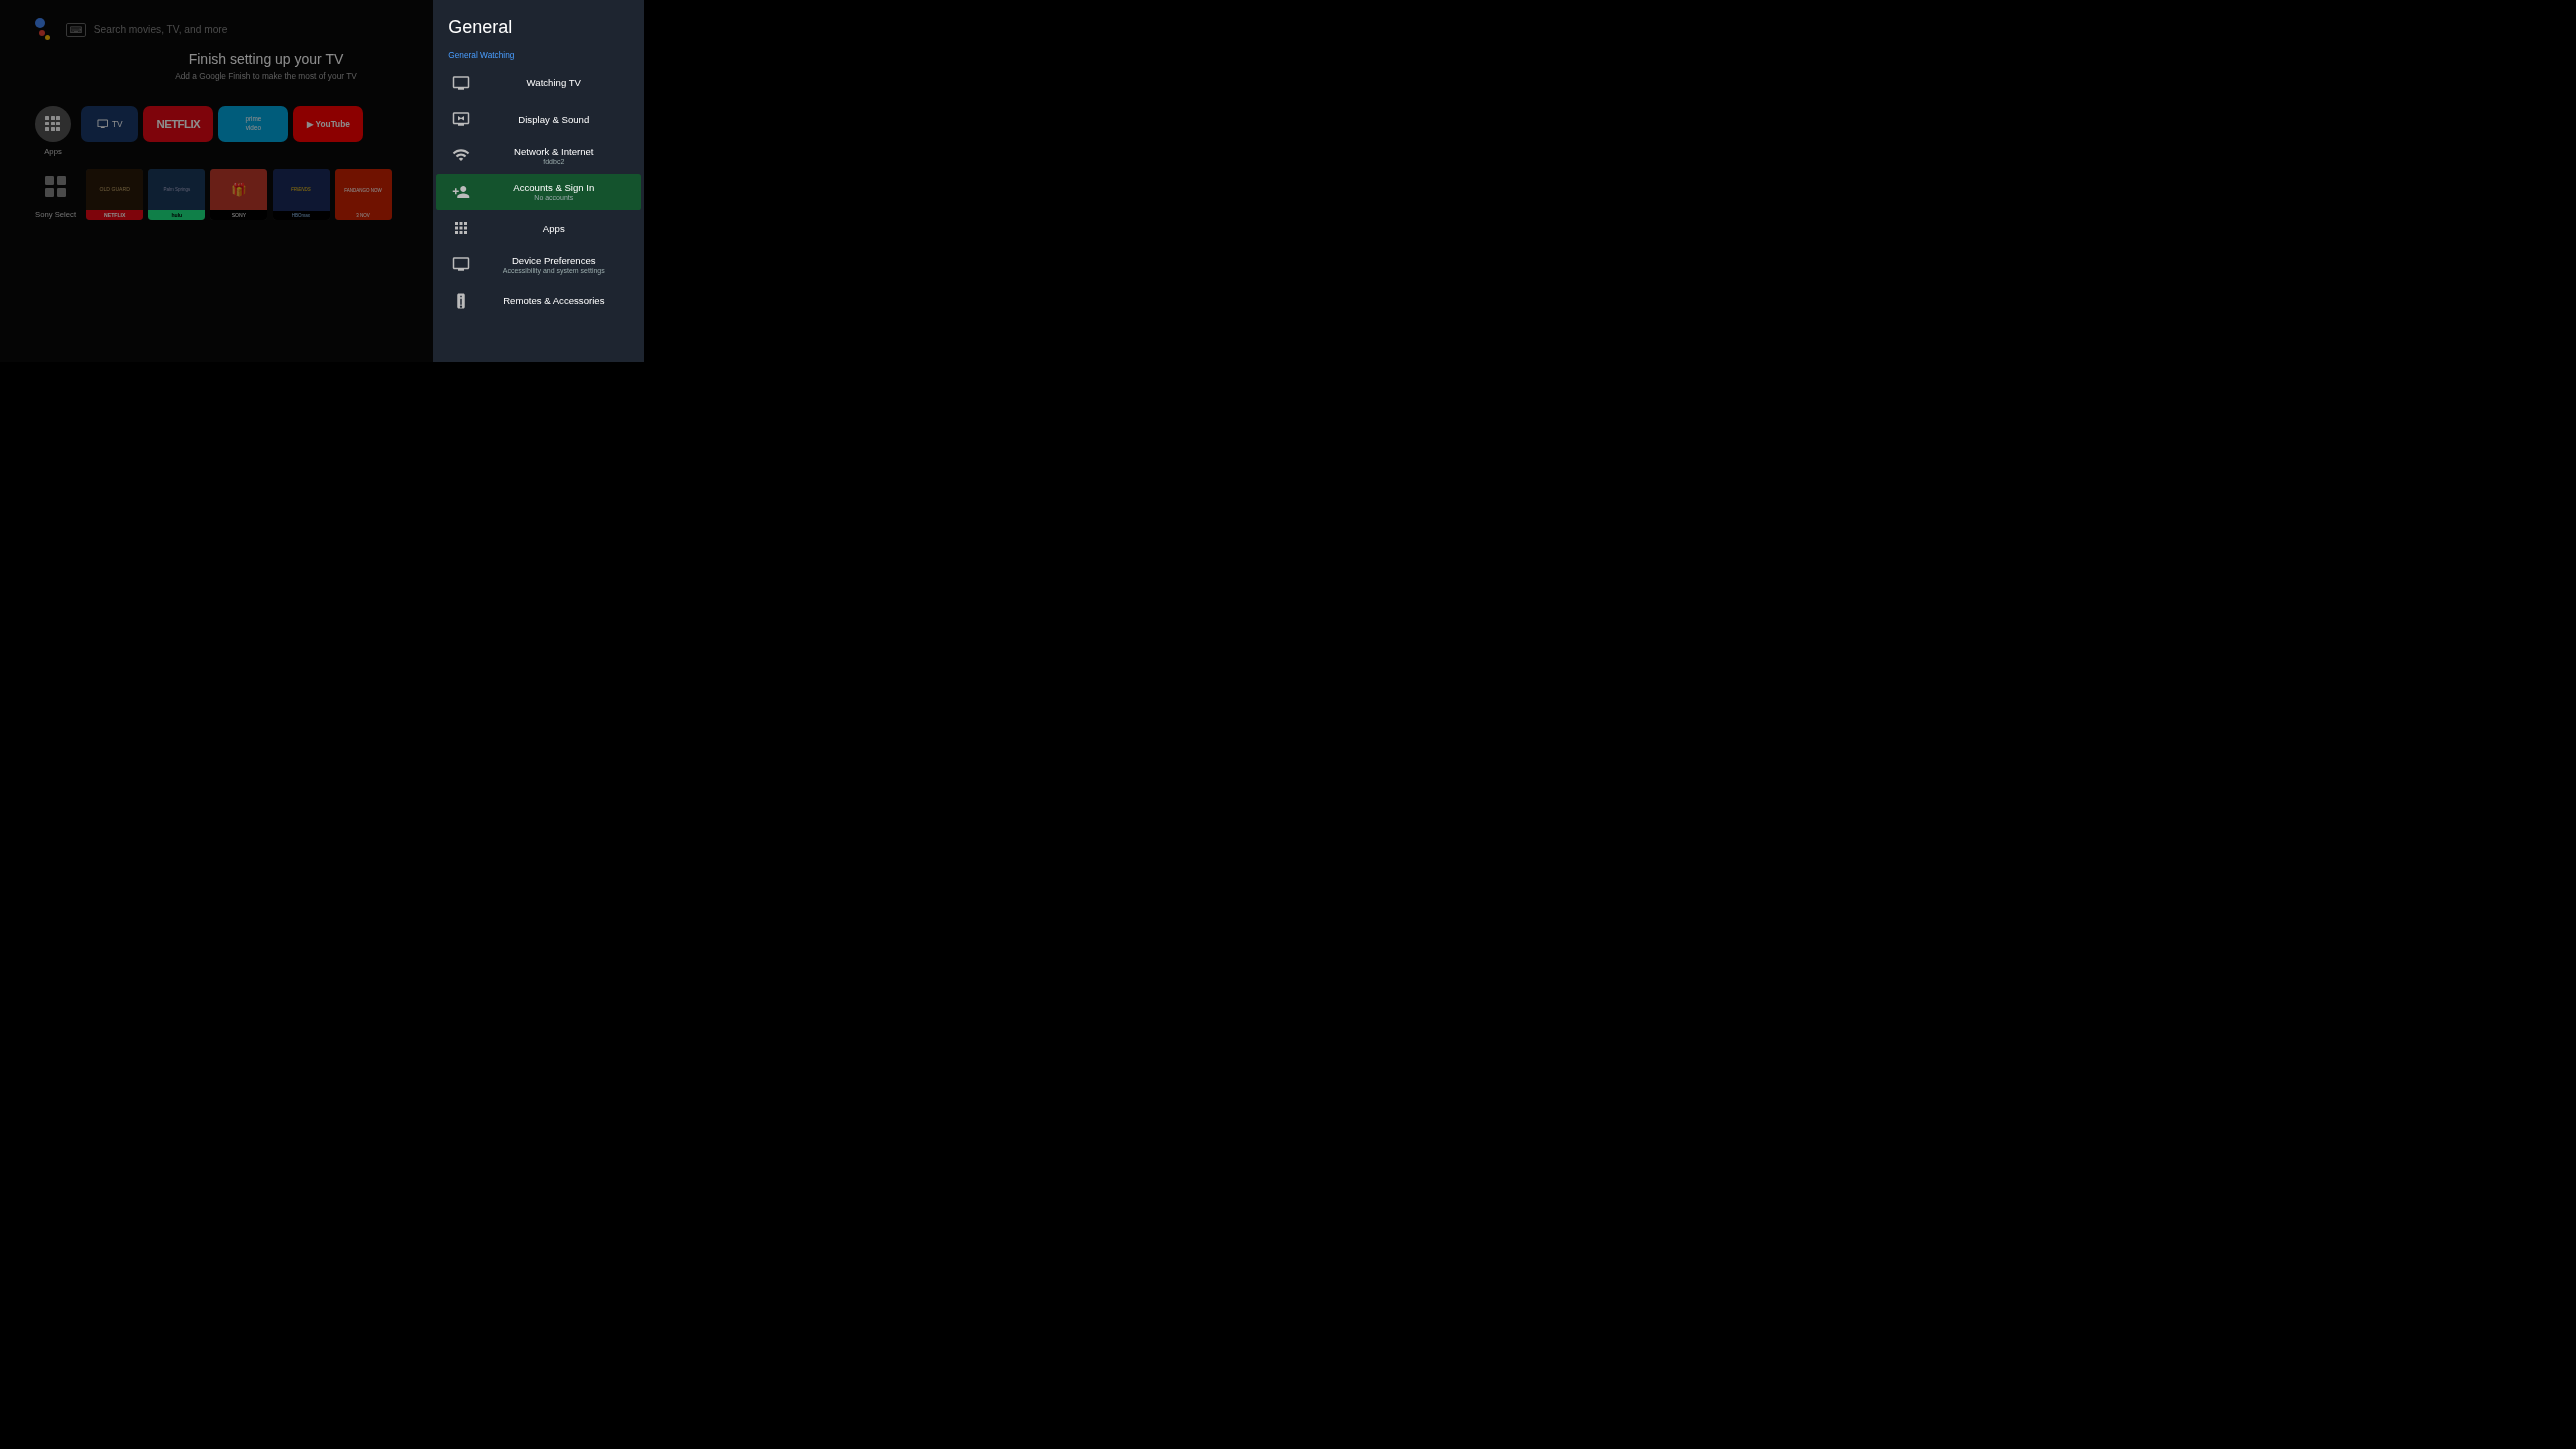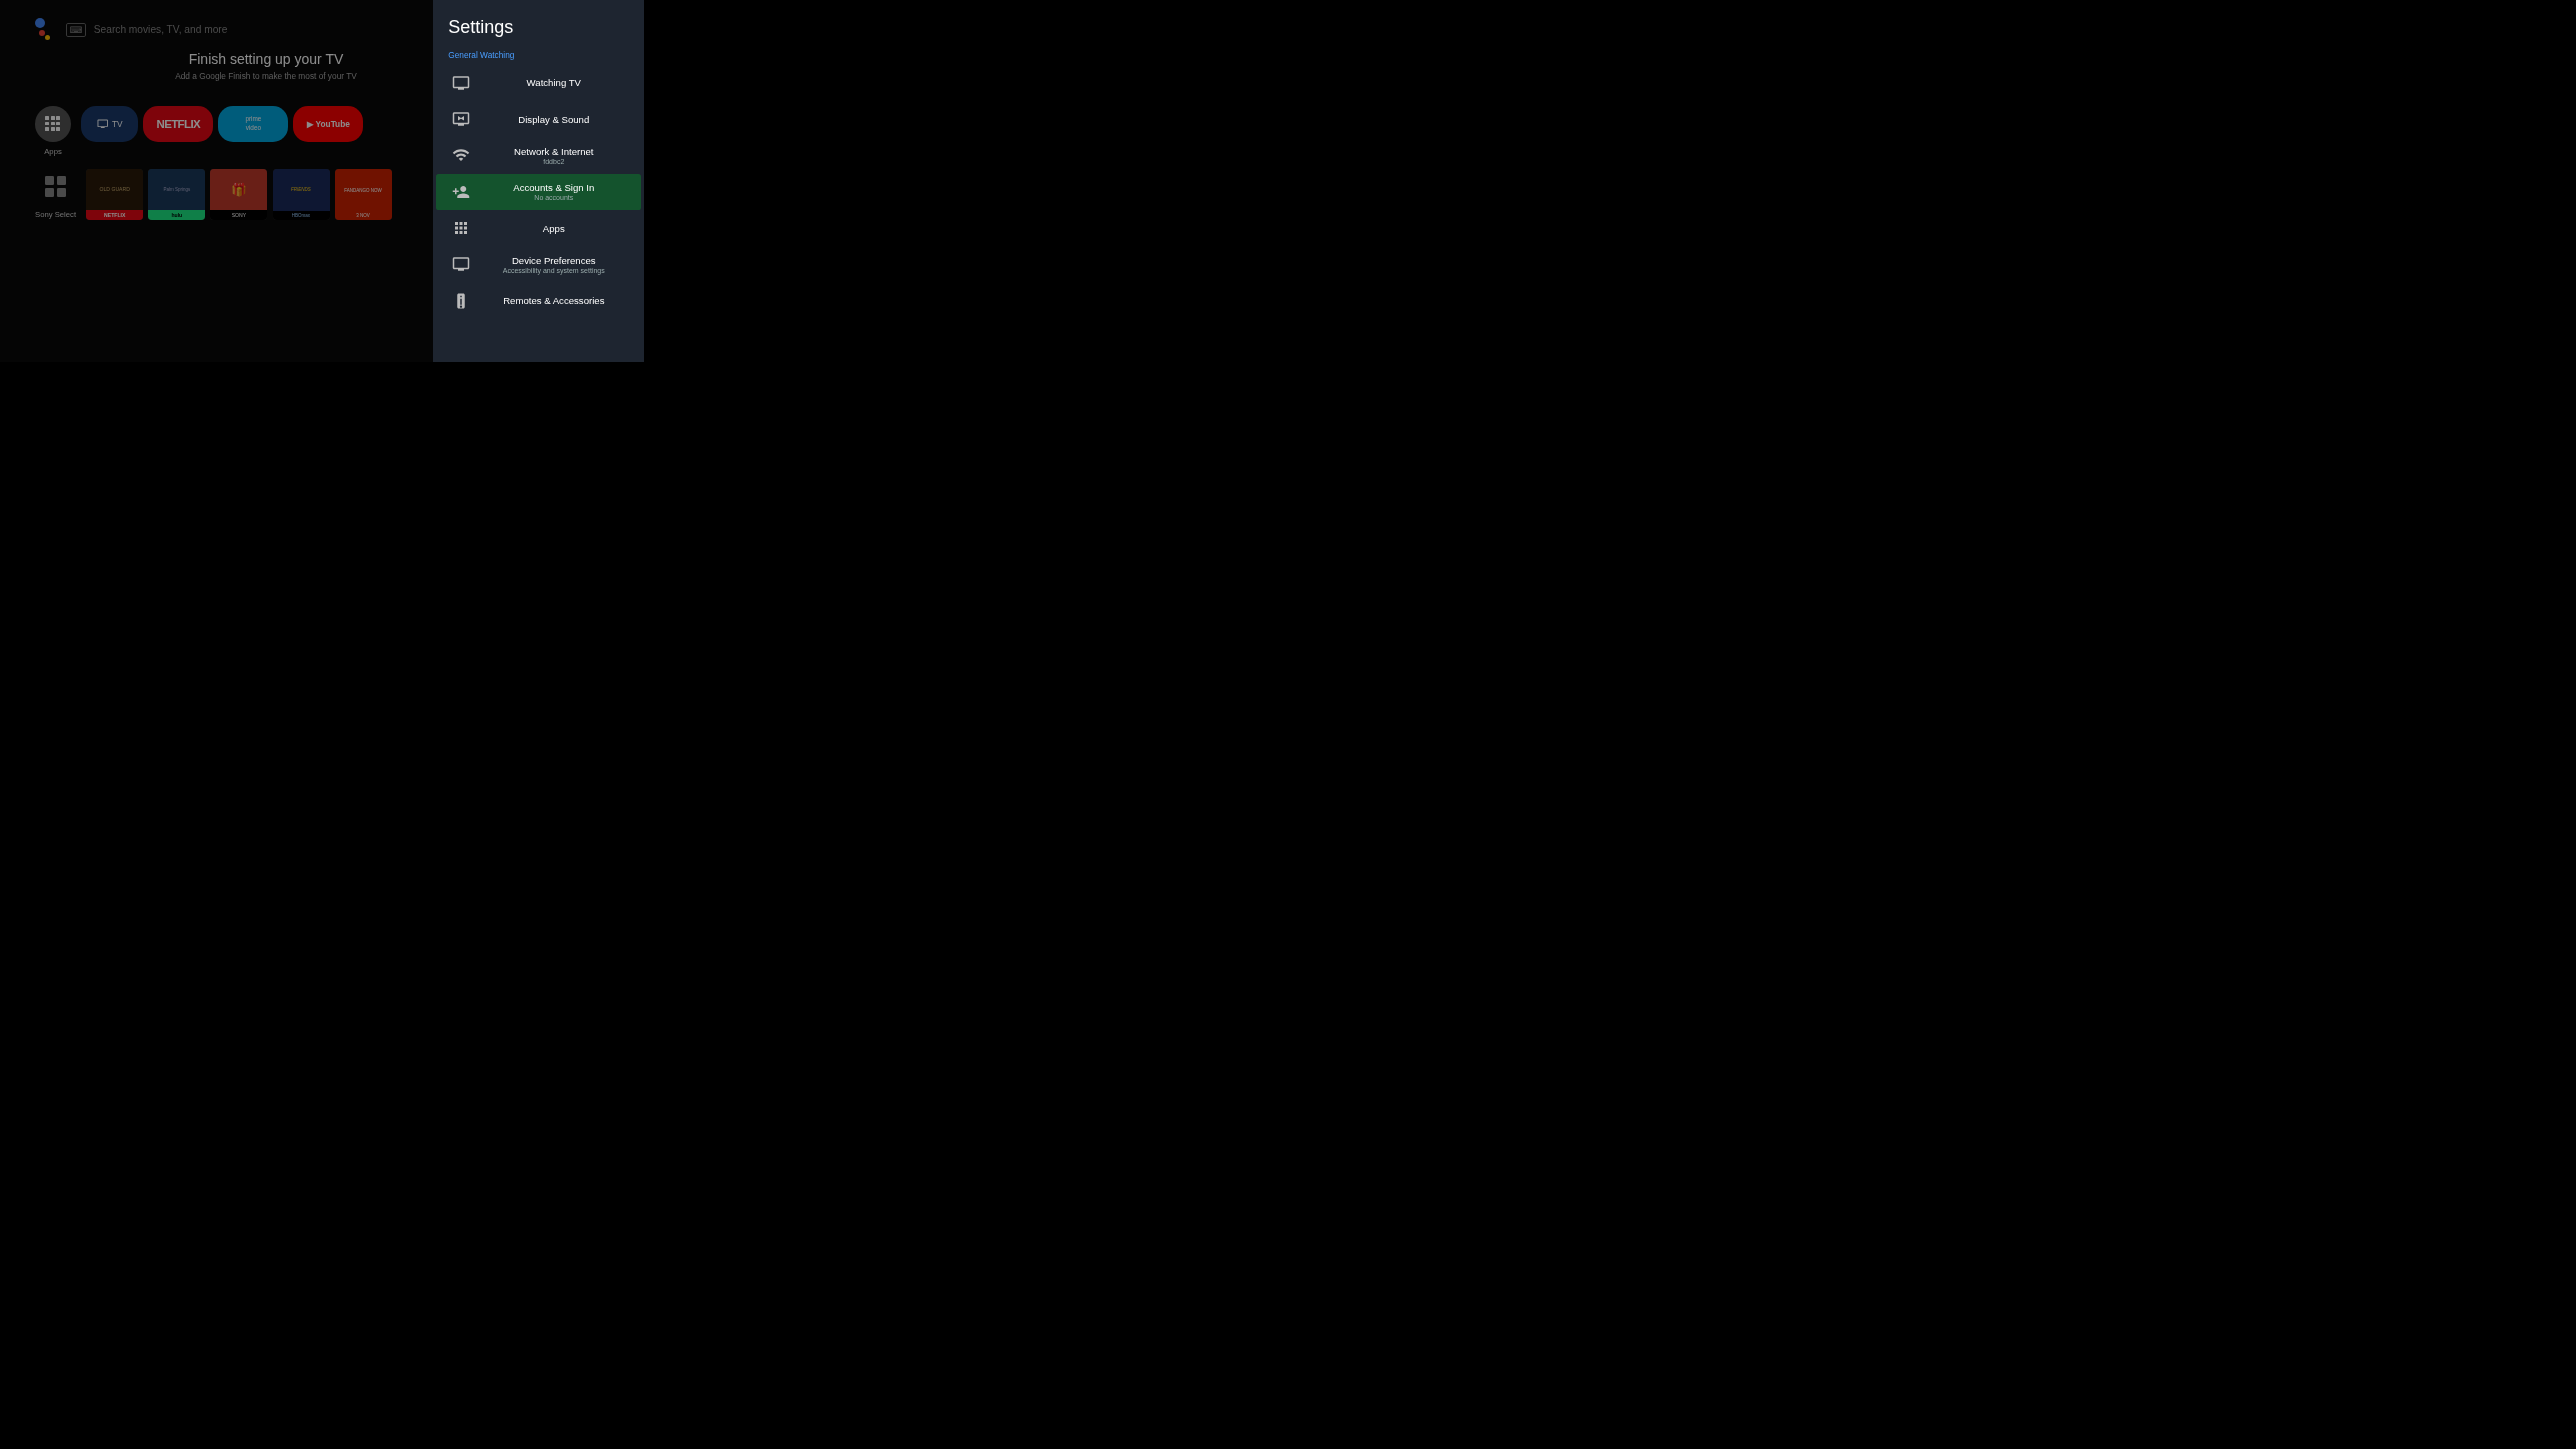--- a/index.html
+++ b/index.html
@@ -140,21 +140,21 @@
     }
 
     .channel-tiles {
       display: flex;
       gap: 5.1px;
       align-items: center;
     }
 
     .channel-tile {
       height: 36px;
-      border-radius: 15px;
+      border-radius: 7px;
       display: flex;
       align-items: center;
       justify-content: center;
       overflow: hidden;
       flex-shrink: 0;
     }
 
     .tile-tv {
       width: 57px;
       background: #1a3a6b;
@@ -481,21 +481,21 @@
         </div>
       </div>
     </div>
   </div>
 
   <div class="dim-overlay"></div>
 </div>
 
 <div class="settings-panel">
   <div class="settings-header">
-    <h1 class="settings-title">Settings</h1>
+    <h1 class="settings-title">General</h1>
   </div>
 
   <div class="settings-section-label">General Watching</div>
 
   <div class="settings-list">
 
     <div class="settings-item">
       <div class="settings-item-icon">
         <svg class="icon-svg" viewBox="0 0 24 24">
           <path d="M21 3H3c-1.1 0-2 .9-2 2v12c0 1.1.9 2 2 2h5v2h8v-2h5c1.1 0 2-.9 2-2V5c0-1.1-.9-2-2-2zm0 14H3V5h18v12z"></path>

